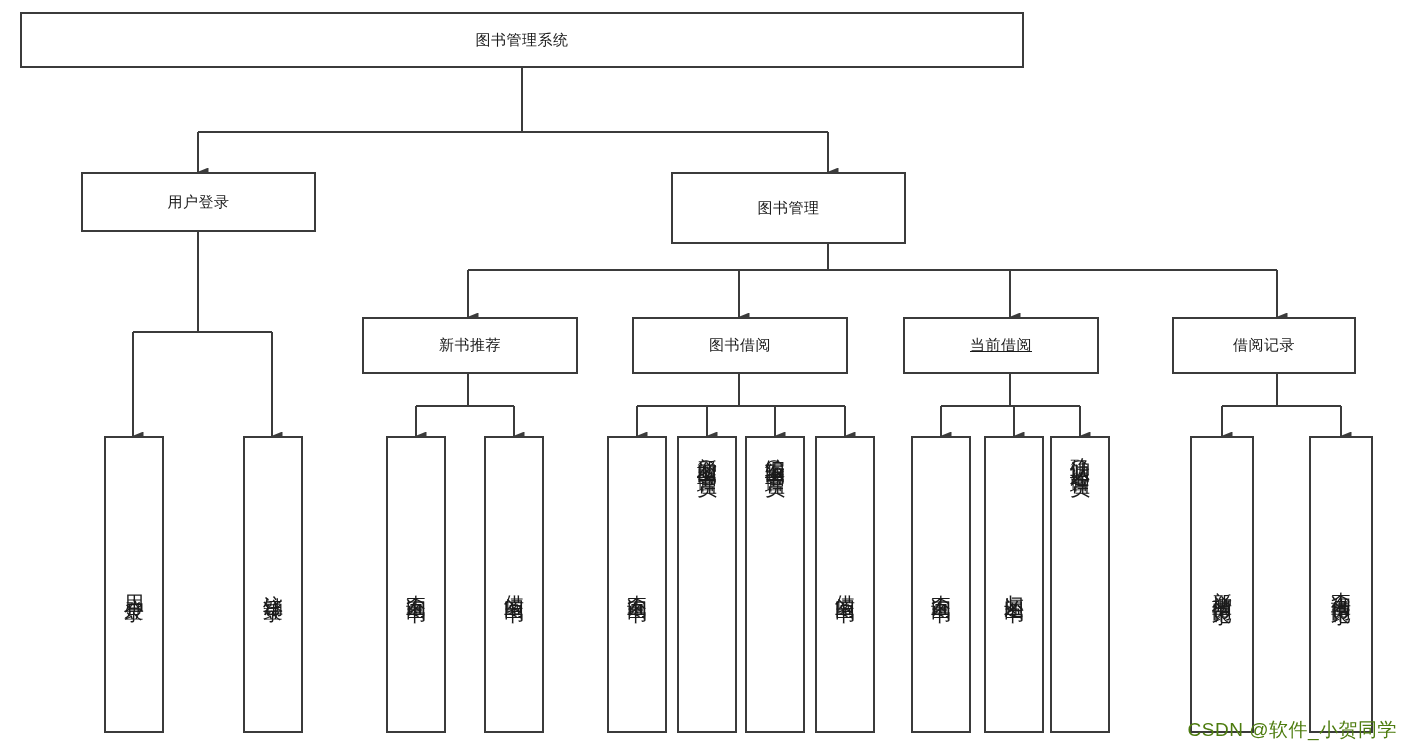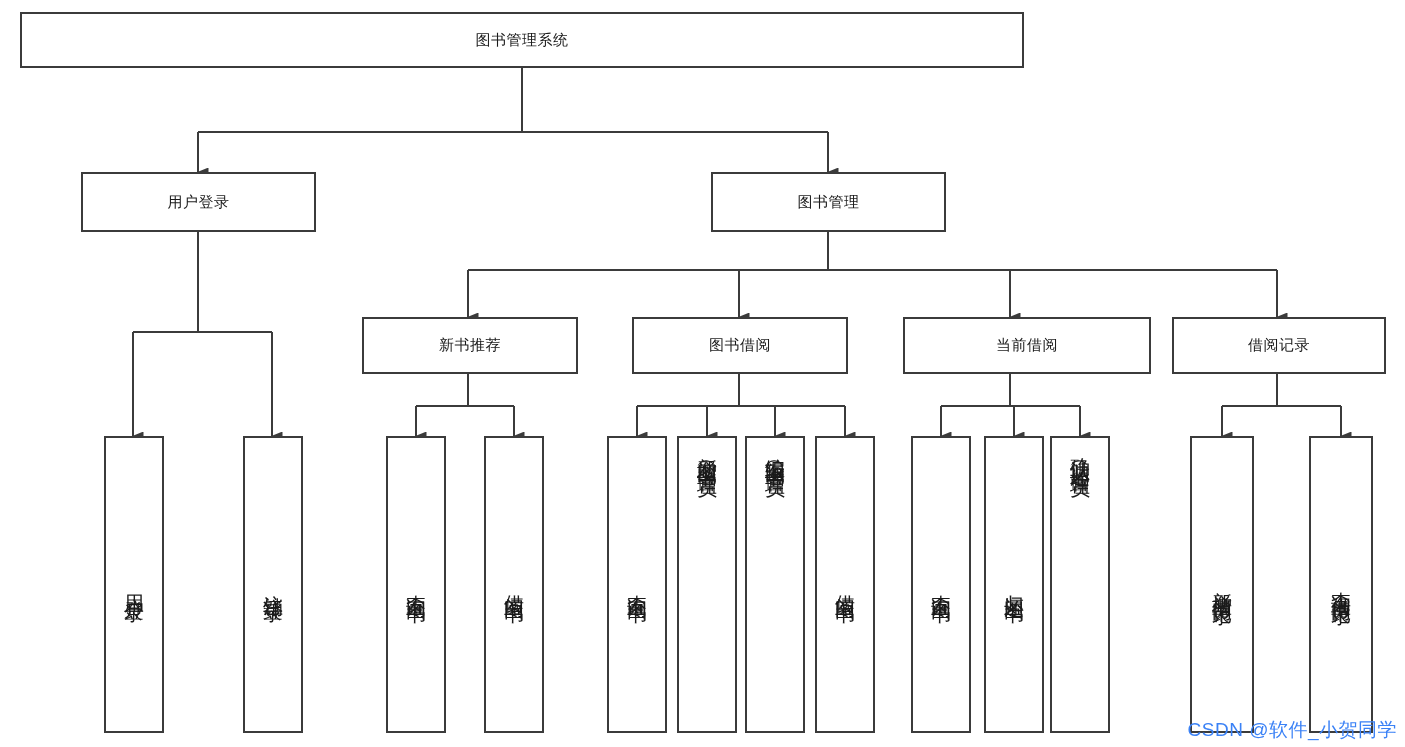--- a/index.html
+++ b/index.html
@@ -58,21 +58,21 @@
   }
   .leaf-box.pad-mid {
     align-items: center;
     padding-top: 0;
   }
   .watermark {
     position: absolute;
     right: 8px;
     bottom: 4px;
     font-size: 19px;
-    color: #3b82f6;
+    color: #4d7c0f;
     letter-spacing: 0.5px;
     white-space: nowrap;
     user-select: none;
   }
 </style>
 </head>
 <body>
 
 <div id="diagram-root">
 
@@ -122,37 +122,37 @@
   <div id="nodes-layer">
 
     <div class="node-box" id="node-title" style="left: 20px; top: 12px; width: 1004px; height: 56px;">
       <span class="node-label">图书管理系统</span>
     </div>
 
     <div class="node-box" id="node-l2-0" style="left: 81px; top: 172px; width: 235px; height: 60px;">
       <span class="node-label">用户登录</span>
     </div>
 
-    <div class="node-box" id="node-l2-1" style="left: 711px; top: 172px; width: 235px; height: 60px;">
+    <div class="node-box" id="node-l2-1" style="left: 671px; top: 172px; width: 235px; height: 72px;">
       <span class="node-label">图书管理</span>
     </div>
 
     <div class="node-box" id="node-l3-0" style="left: 362px; top: 317px; width: 216px; height: 57px; align-items: center;">
       <span class="node-label">新书推荐</span>
     </div>
 
     <div class="node-box" id="node-l3-1" style="left: 632px; top: 317px; width: 216px; height: 57px;">
       <span class="node-label">图书借阅</span>
     </div>
 
-    <div class="node-box" id="node-l3-2" style="left: 903px; top: 317px; width: 248px; height: 57px;">
+    <div class="node-box" id="node-l3-2" style="left: 903px; top: 317px; width: 196px; height: 57px; text-decoration: underline;">
       <span class="node-label">当前借阅</span>
     </div>
 
-    <div class="node-box" id="node-l3-3" style="left: 1172px; top: 317px; width: 214px; height: 57px;">
+    <div class="node-box" id="node-l3-3" style="left: 1172px; top: 317px; width: 184px; height: 57px;">
       <span class="node-label">借阅记录</span>
     </div>
 
     <div class="node-box leaf-box pad-mid" id="node-leaf-0" style="left: 104px; top: 436px; width: 60px; height: 297px;">
       <span class="node-label">用户登录</span>
     </div>
 
     <div class="node-box leaf-box pad-mid" id="node-leaf-1" style="left: 243px; top: 436px; width: 60px; height: 297px;">
       <span class="node-label">注销登录</span>
     </div>

